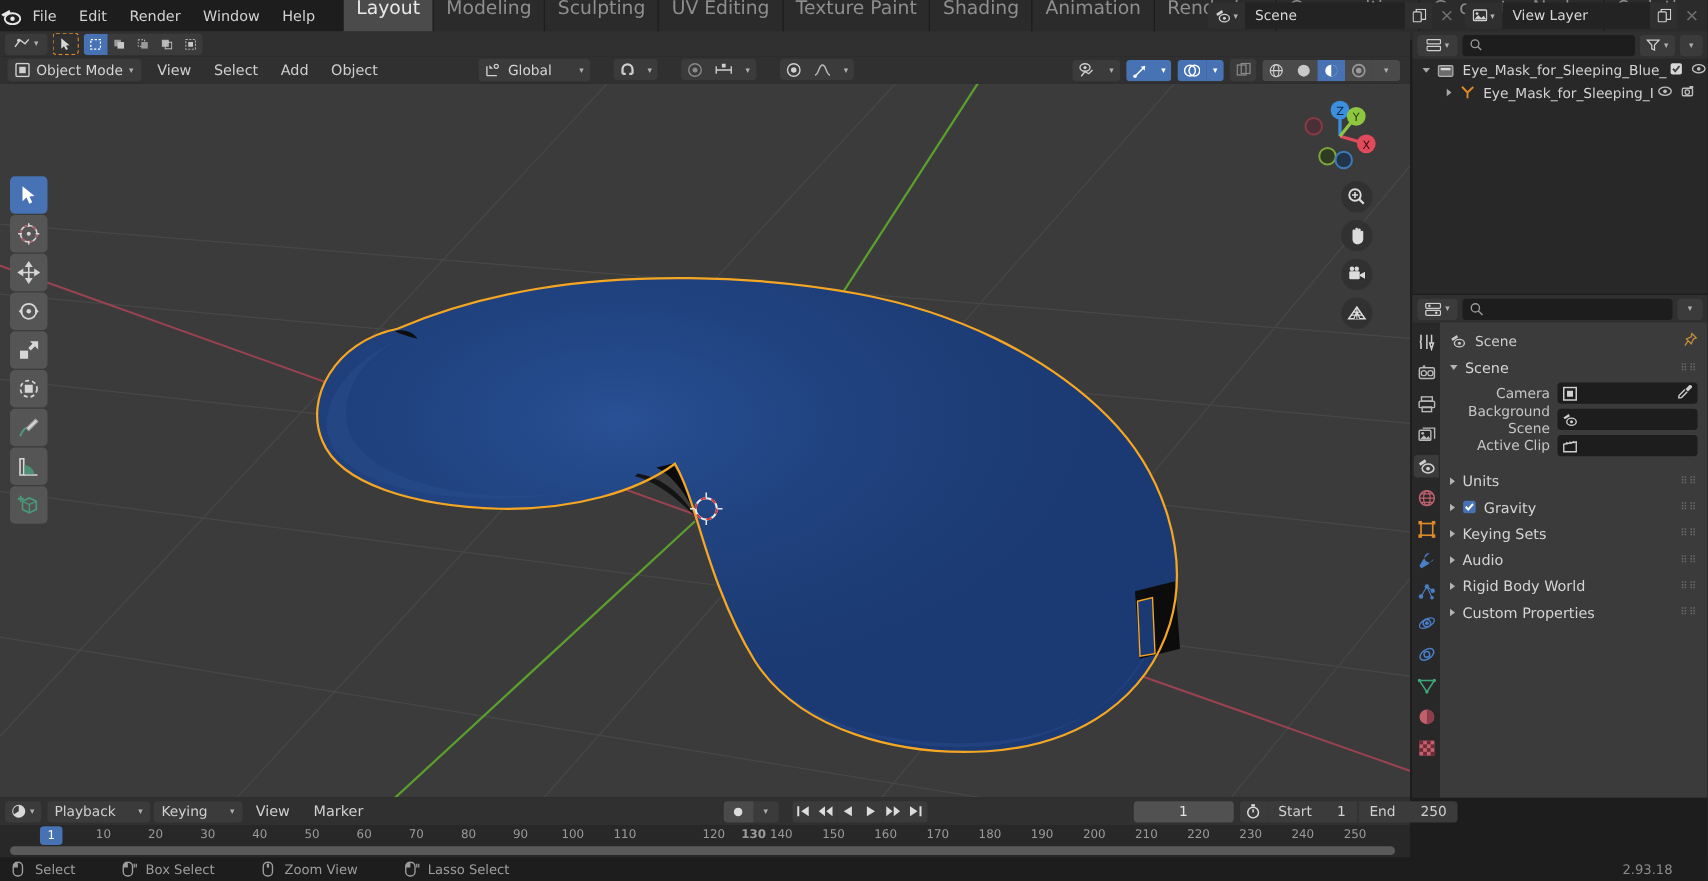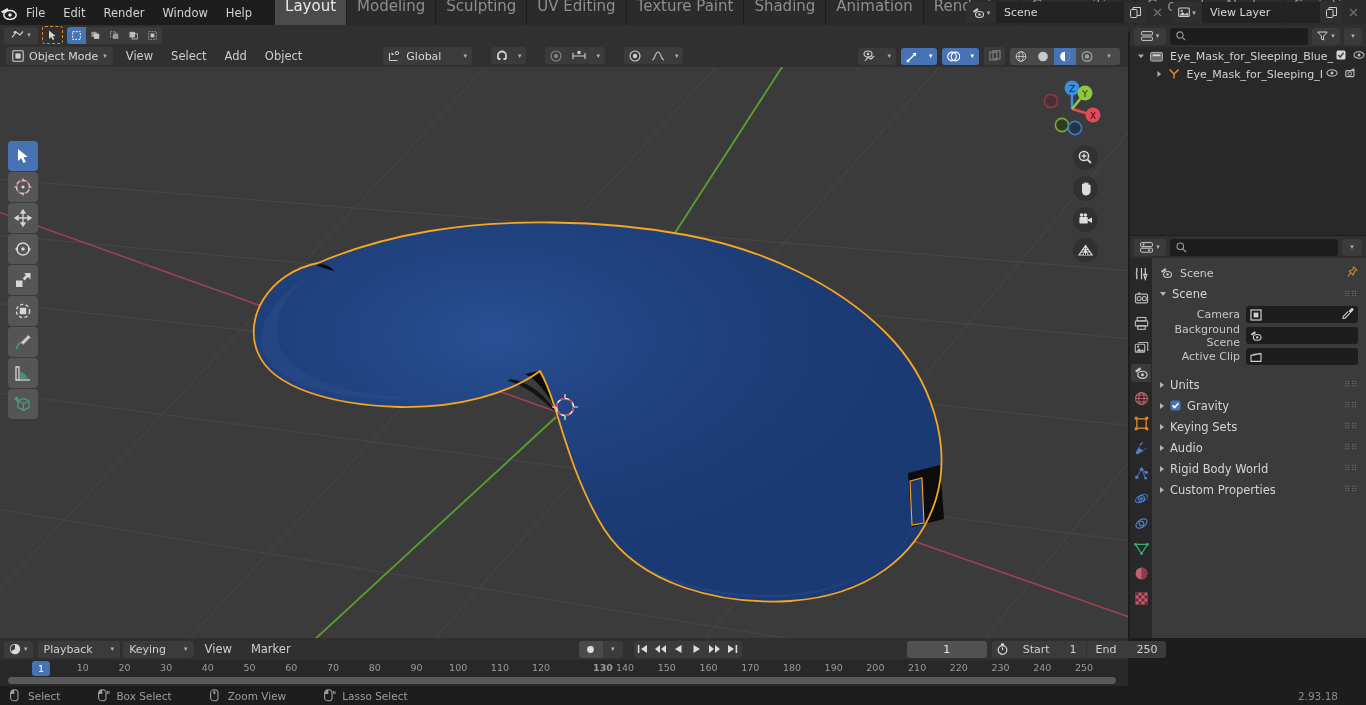--- a/index.html
+++ b/index.html
@@ -1052,21 +1052,21 @@
         <div class="tl-tick" style="left: 124.44px;">20</div>
         <div class="tl-tick" style="left: 166.16px;">30</div>
         <div class="tl-tick" style="left: 207.88px;">40</div>
         <div class="tl-tick" style="left: 249.6px;">50</div>
         <div class="tl-tick" style="left: 291.32px;">60</div>
         <div class="tl-tick" style="left: 333.04px;">70</div>
         <div class="tl-tick" style="left: 374.76px;">80</div>
         <div class="tl-tick" style="left: 416.48px;">90</div>
         <div class="tl-tick" style="left: 458.2px;">100</div>
         <div class="tl-tick" style="left: 499.92px;">110</div>
-        <div class="tl-tick" style="left: 541px; text-align: center;">120</div>
+        <div class="tl-tick" style="left: 571px; text-align: center;">120</div>
         <div class="tl-tick" style="left: 603px; font-weight: bold;">130</div>
         <div class="tl-tick" style="left: 625.08px;">140</div>
         <div class="tl-tick" style="left: 666.8px;">150</div>
         <div class="tl-tick" style="left: 708.52px;">160</div>
         <div class="tl-tick" style="left: 750.24px;">170</div>
         <div class="tl-tick" style="left: 791.96px;">180</div>
         <div class="tl-tick" style="left: 833.68px;">190</div>
         <div class="tl-tick" style="left: 875.4px;">200</div>
         <div class="tl-tick" style="left: 917.12px;">210</div>
         <div class="tl-tick" style="left: 958.84px;">220</div>

